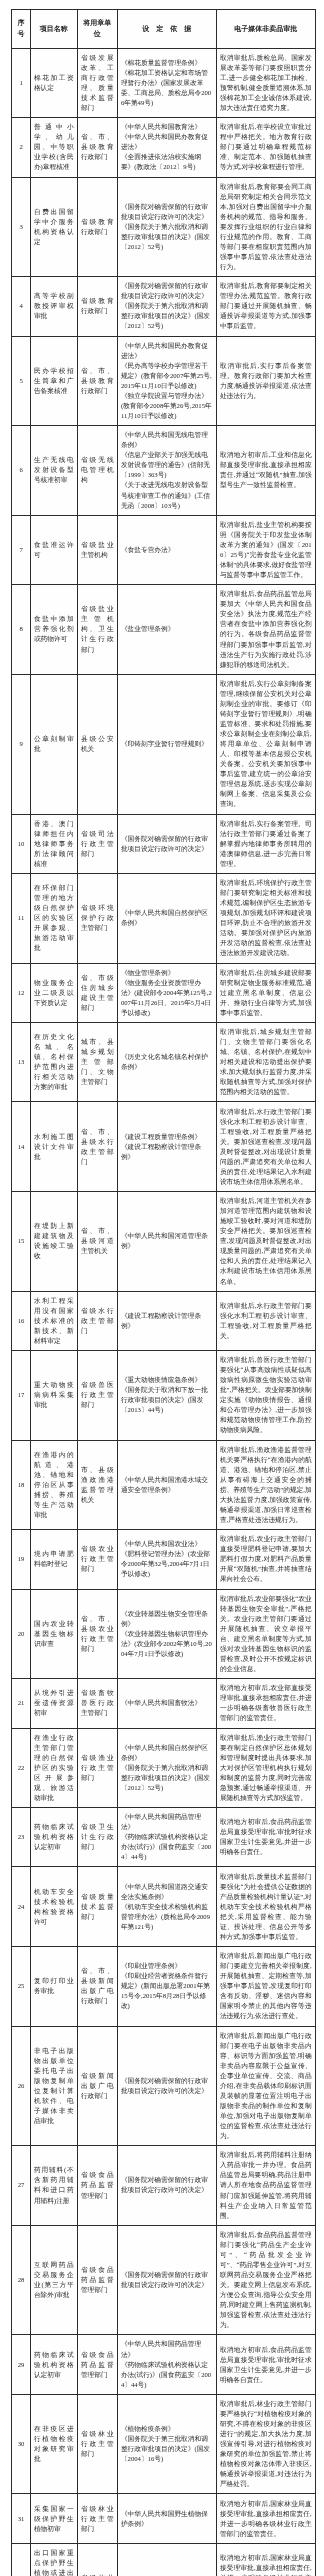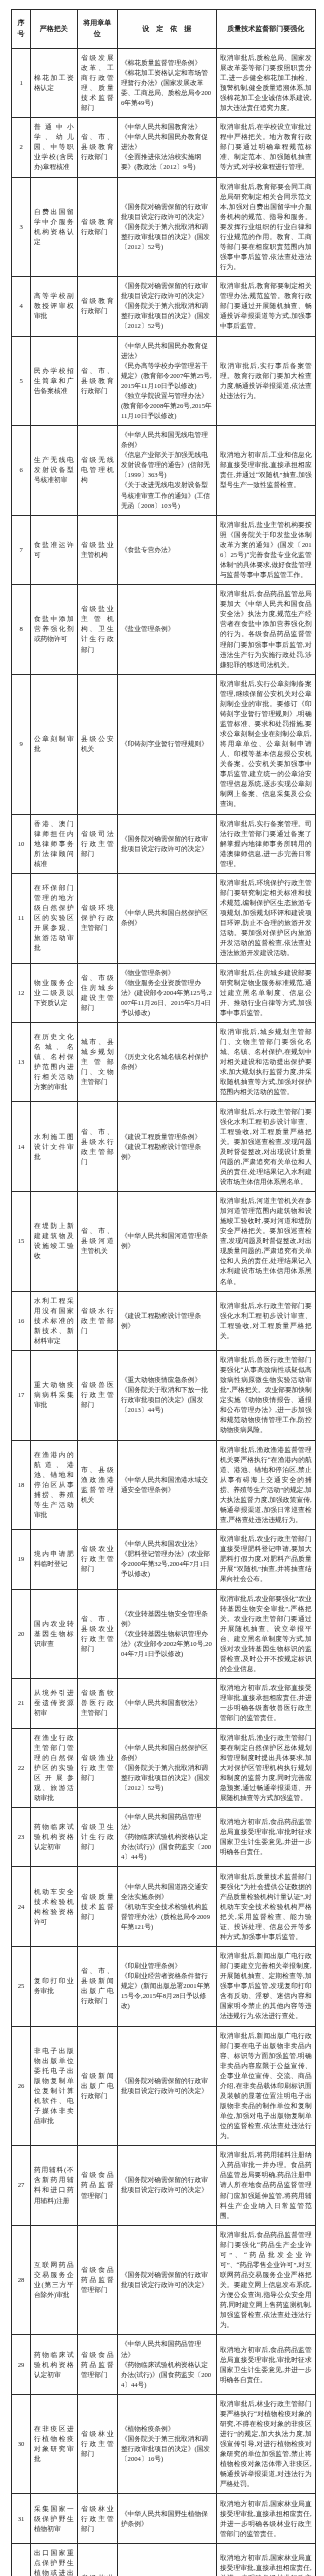--- a/index.html
+++ b/index.html
@@ -76,24 +76,24 @@
     <colgroup>
       <col class="c-num">
       <col class="c-name">
       <col class="c-dept">
       <col class="c-basis">
       <col class="c-meas">
     </colgroup>
     <thead>
       <tr>
         <th>序号</th>
-        <th>严格把关</th>
+        <th>项目名称</th>
         <th>将用章单位</th>
         <th>设　定　依　据</th>
-        <th>质量技术监督部门要强化</th>
+        <th>电子媒体非卖品审批</th>
       </tr>
     </thead>
     <tbody>
   <tr>
     <td class="cell-num">1</td>
     <td class="cell-name">棉花加工资格认定</td>
     <td class="cell-dept">省级发展改革、工商行政管理、质量技术监督部门</td>
     <td class="cell-basis">《棉花质量监督管理条例》
 《棉花加工资格认定和市场管理暂行办法》(国家发展改革委、工商总局、质检总局令2006年第49号)</td>
     <td class="cell-meas">取消审批后,质检总局、国家发展改革委等部门要按照职责分工,进一步健全棉花加工抽检、预警机制,健全质量追溯体系,加强棉花加工企业诚信体系建设,加大违法责任追究力度。</td>

